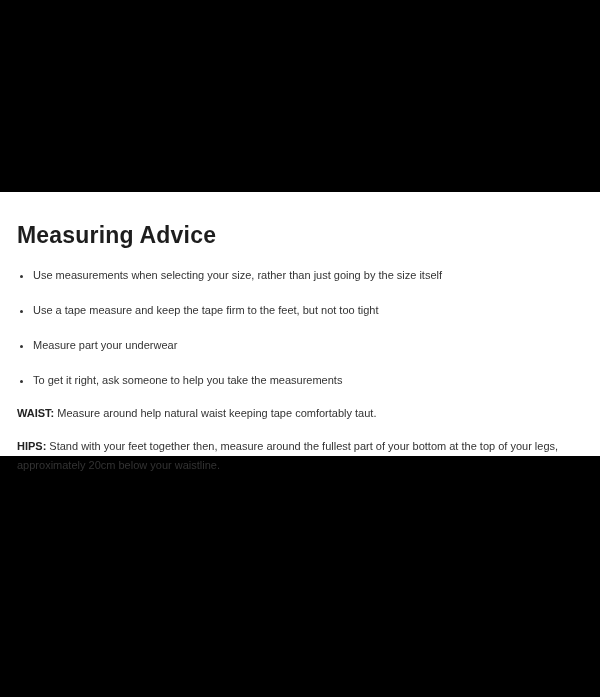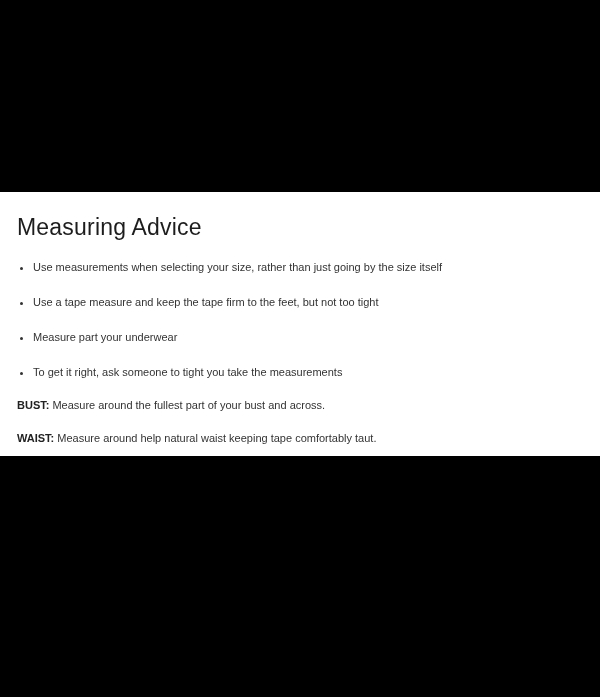--- a/index.html
+++ b/index.html
@@ -20,23 +20,23 @@
   .letterbox-top { height: 192px; }
   .letterbox-bottom { height: 241px; }
   .content {
     width: 600px;
     height: 264px;
     background: #ffffff;
     box-sizing: border-box;
     padding: 18px 17px 0 17px;
   }
   .page-title {
-    margin: 4px 0 10px 0;
+    margin: 12px 0 10px 0;
     font-size: 23px;
-    font-weight: normal;
+    font-weight: bold;
     line-height: 1.2;
     color: #1d1d1d;
     letter-spacing: 0.2px;
   }
   .advice-list {
     margin: 0 0 14px 0;
     padding: 0 0 0 16px;
     list-style: disc outside;
   }
   .advice-list li {
@@ -62,22 +62,22 @@
 
 <div class="letterbox letterbox-top"></div>
 
 <div class="content">
   <h1 class="page-title">Measuring Advice</h1>
 
   <ul class="advice-list">
     <li>Use measurements when selecting your size, rather than just going by the size itself</li>
     <li>Use a tape measure and keep the tape firm to the feet, but not too tight</li>
     <li>Measure part your underwear</li>
-    <li>To get it right, ask someone to tight you take the measurements</li>
+    <li>To get it right, ask someone to help you take the measurements</li>
   </ul>
 
-  <p class="measure-para"><strong>BUST:</strong><span>Measure around the fullest part of your bust and across.</span></p>
 
   <p class="measure-para"><strong>WAIST:</strong><span>Measure around help natural waist keeping tape comfortably taut.</span></p>
 
+  <p class="measure-para"><strong>HIPS:</strong><span>Stand with your feet together then, measure around the fullest part of your bottom at the top of your legs, approximately 20cm below your waistline.</span></p>
 </div>
 
 <div class="letterbox letterbox-bottom"></div>
 
 </body></html>

